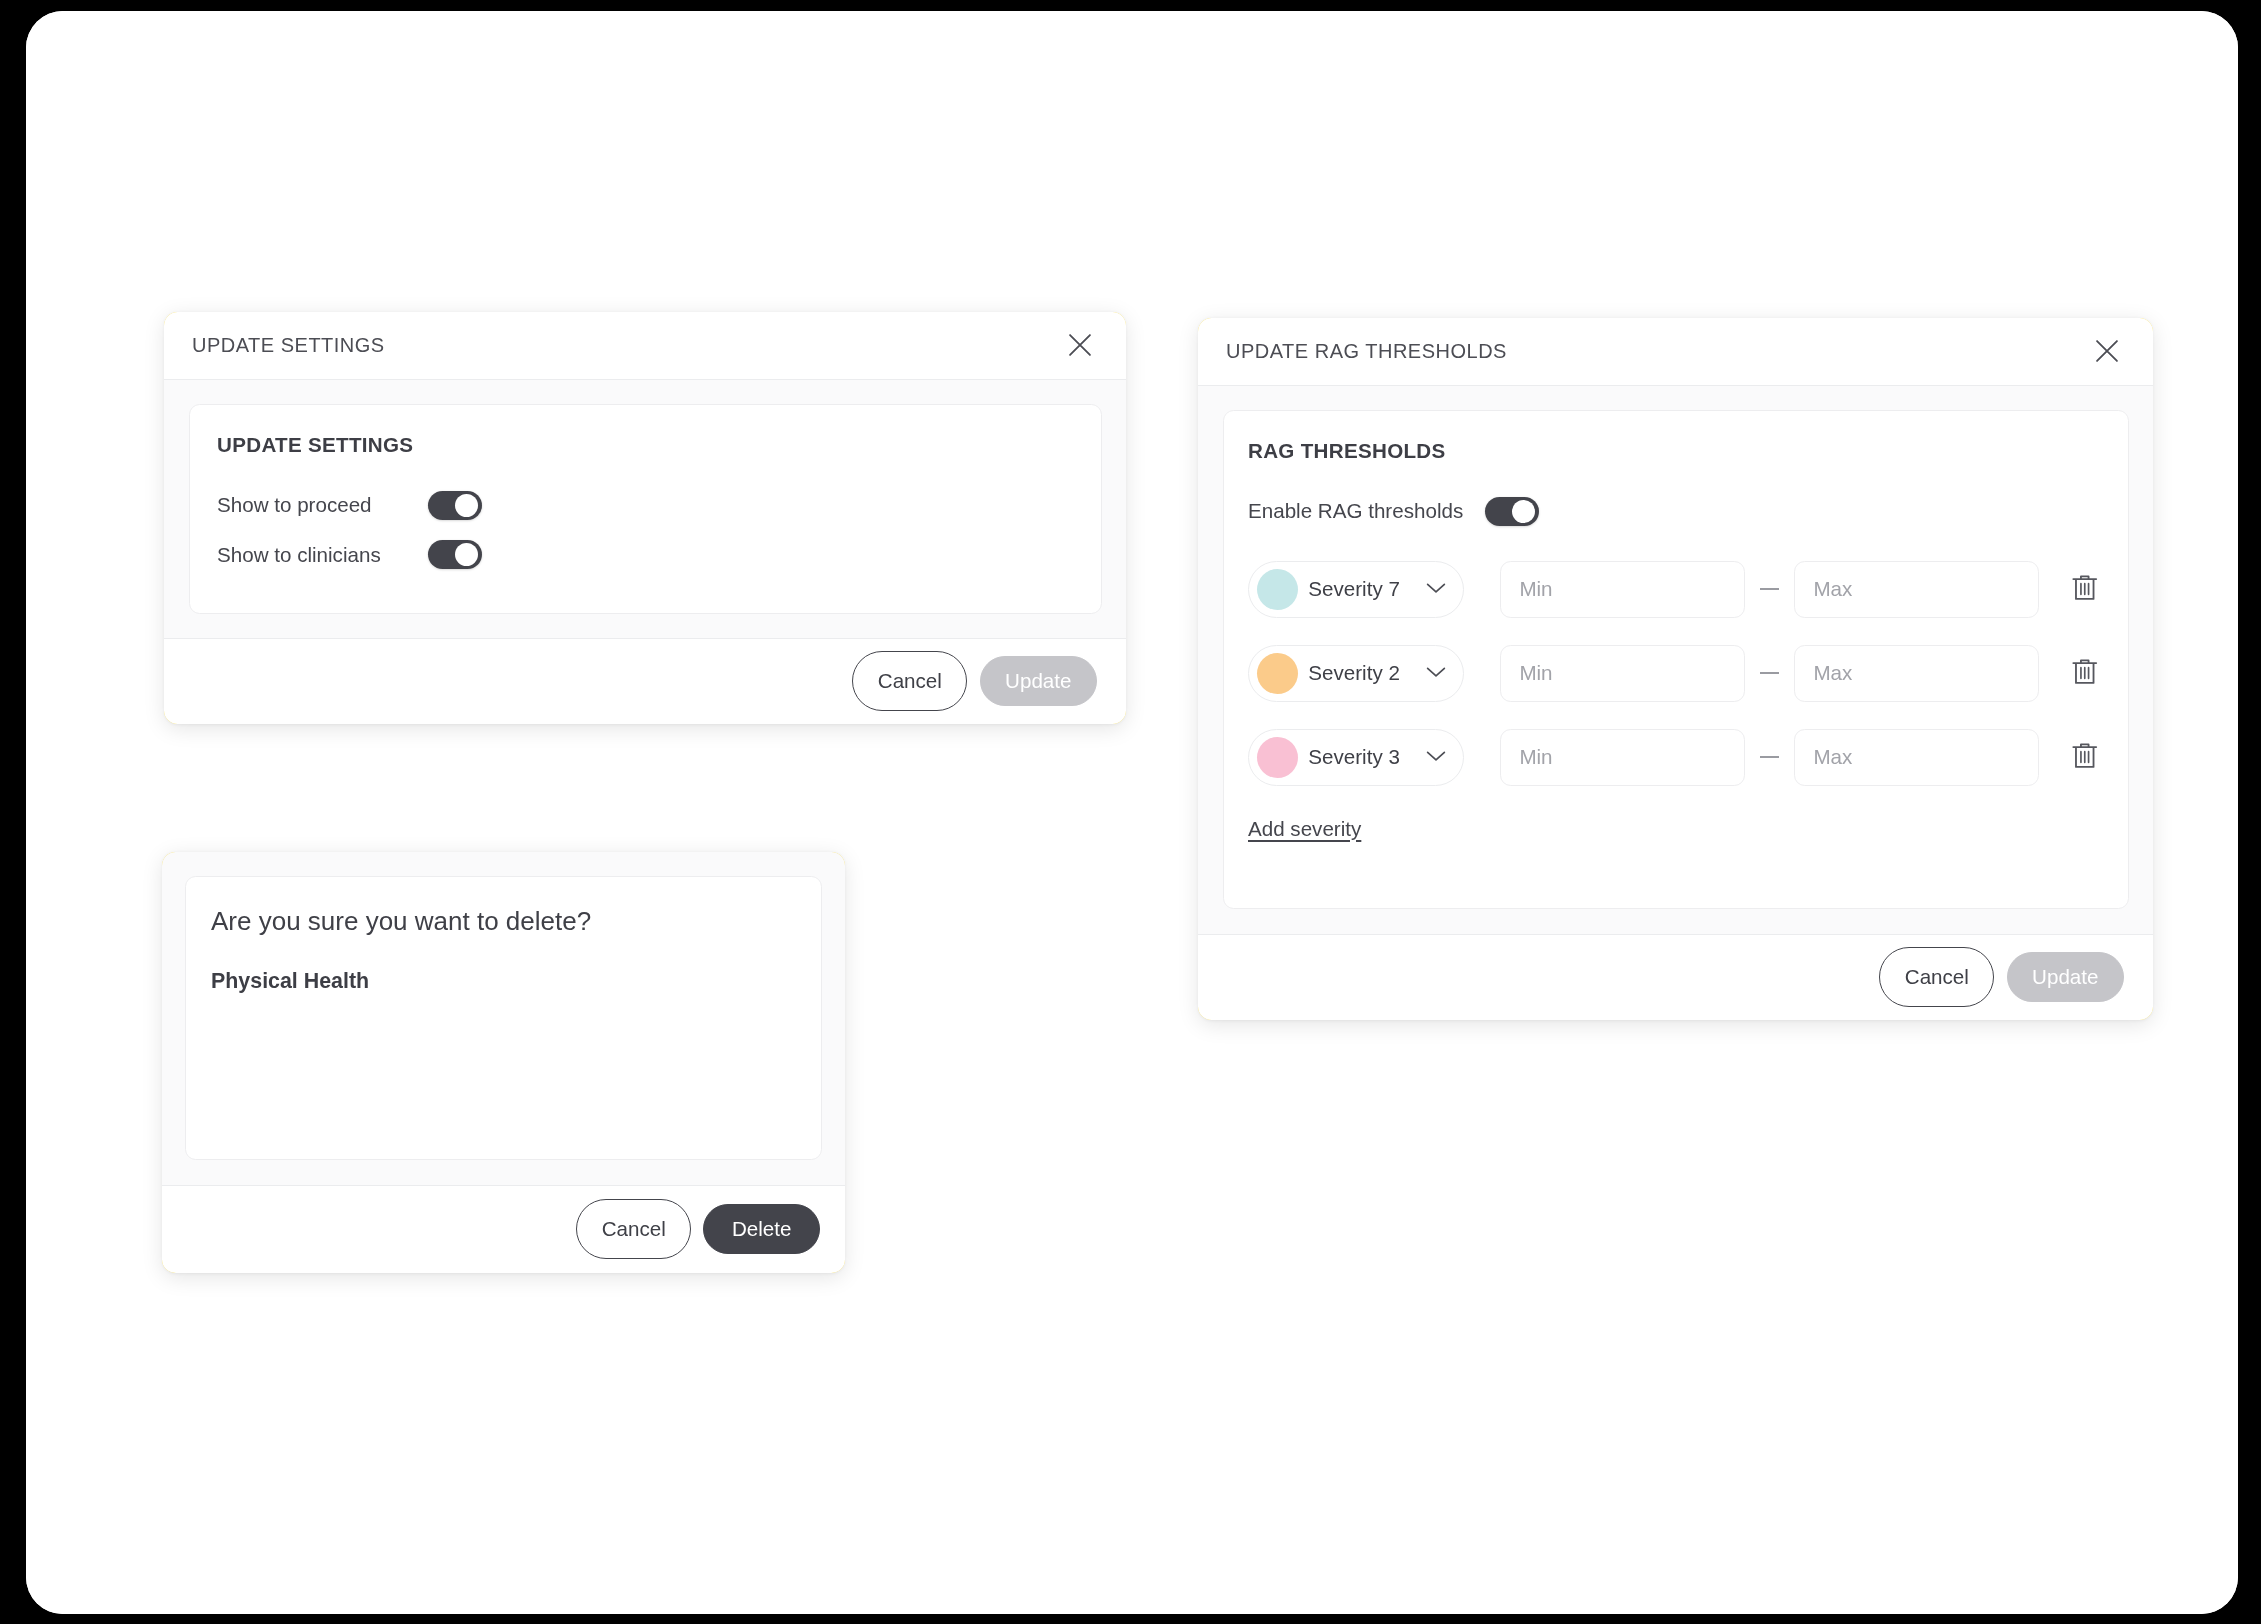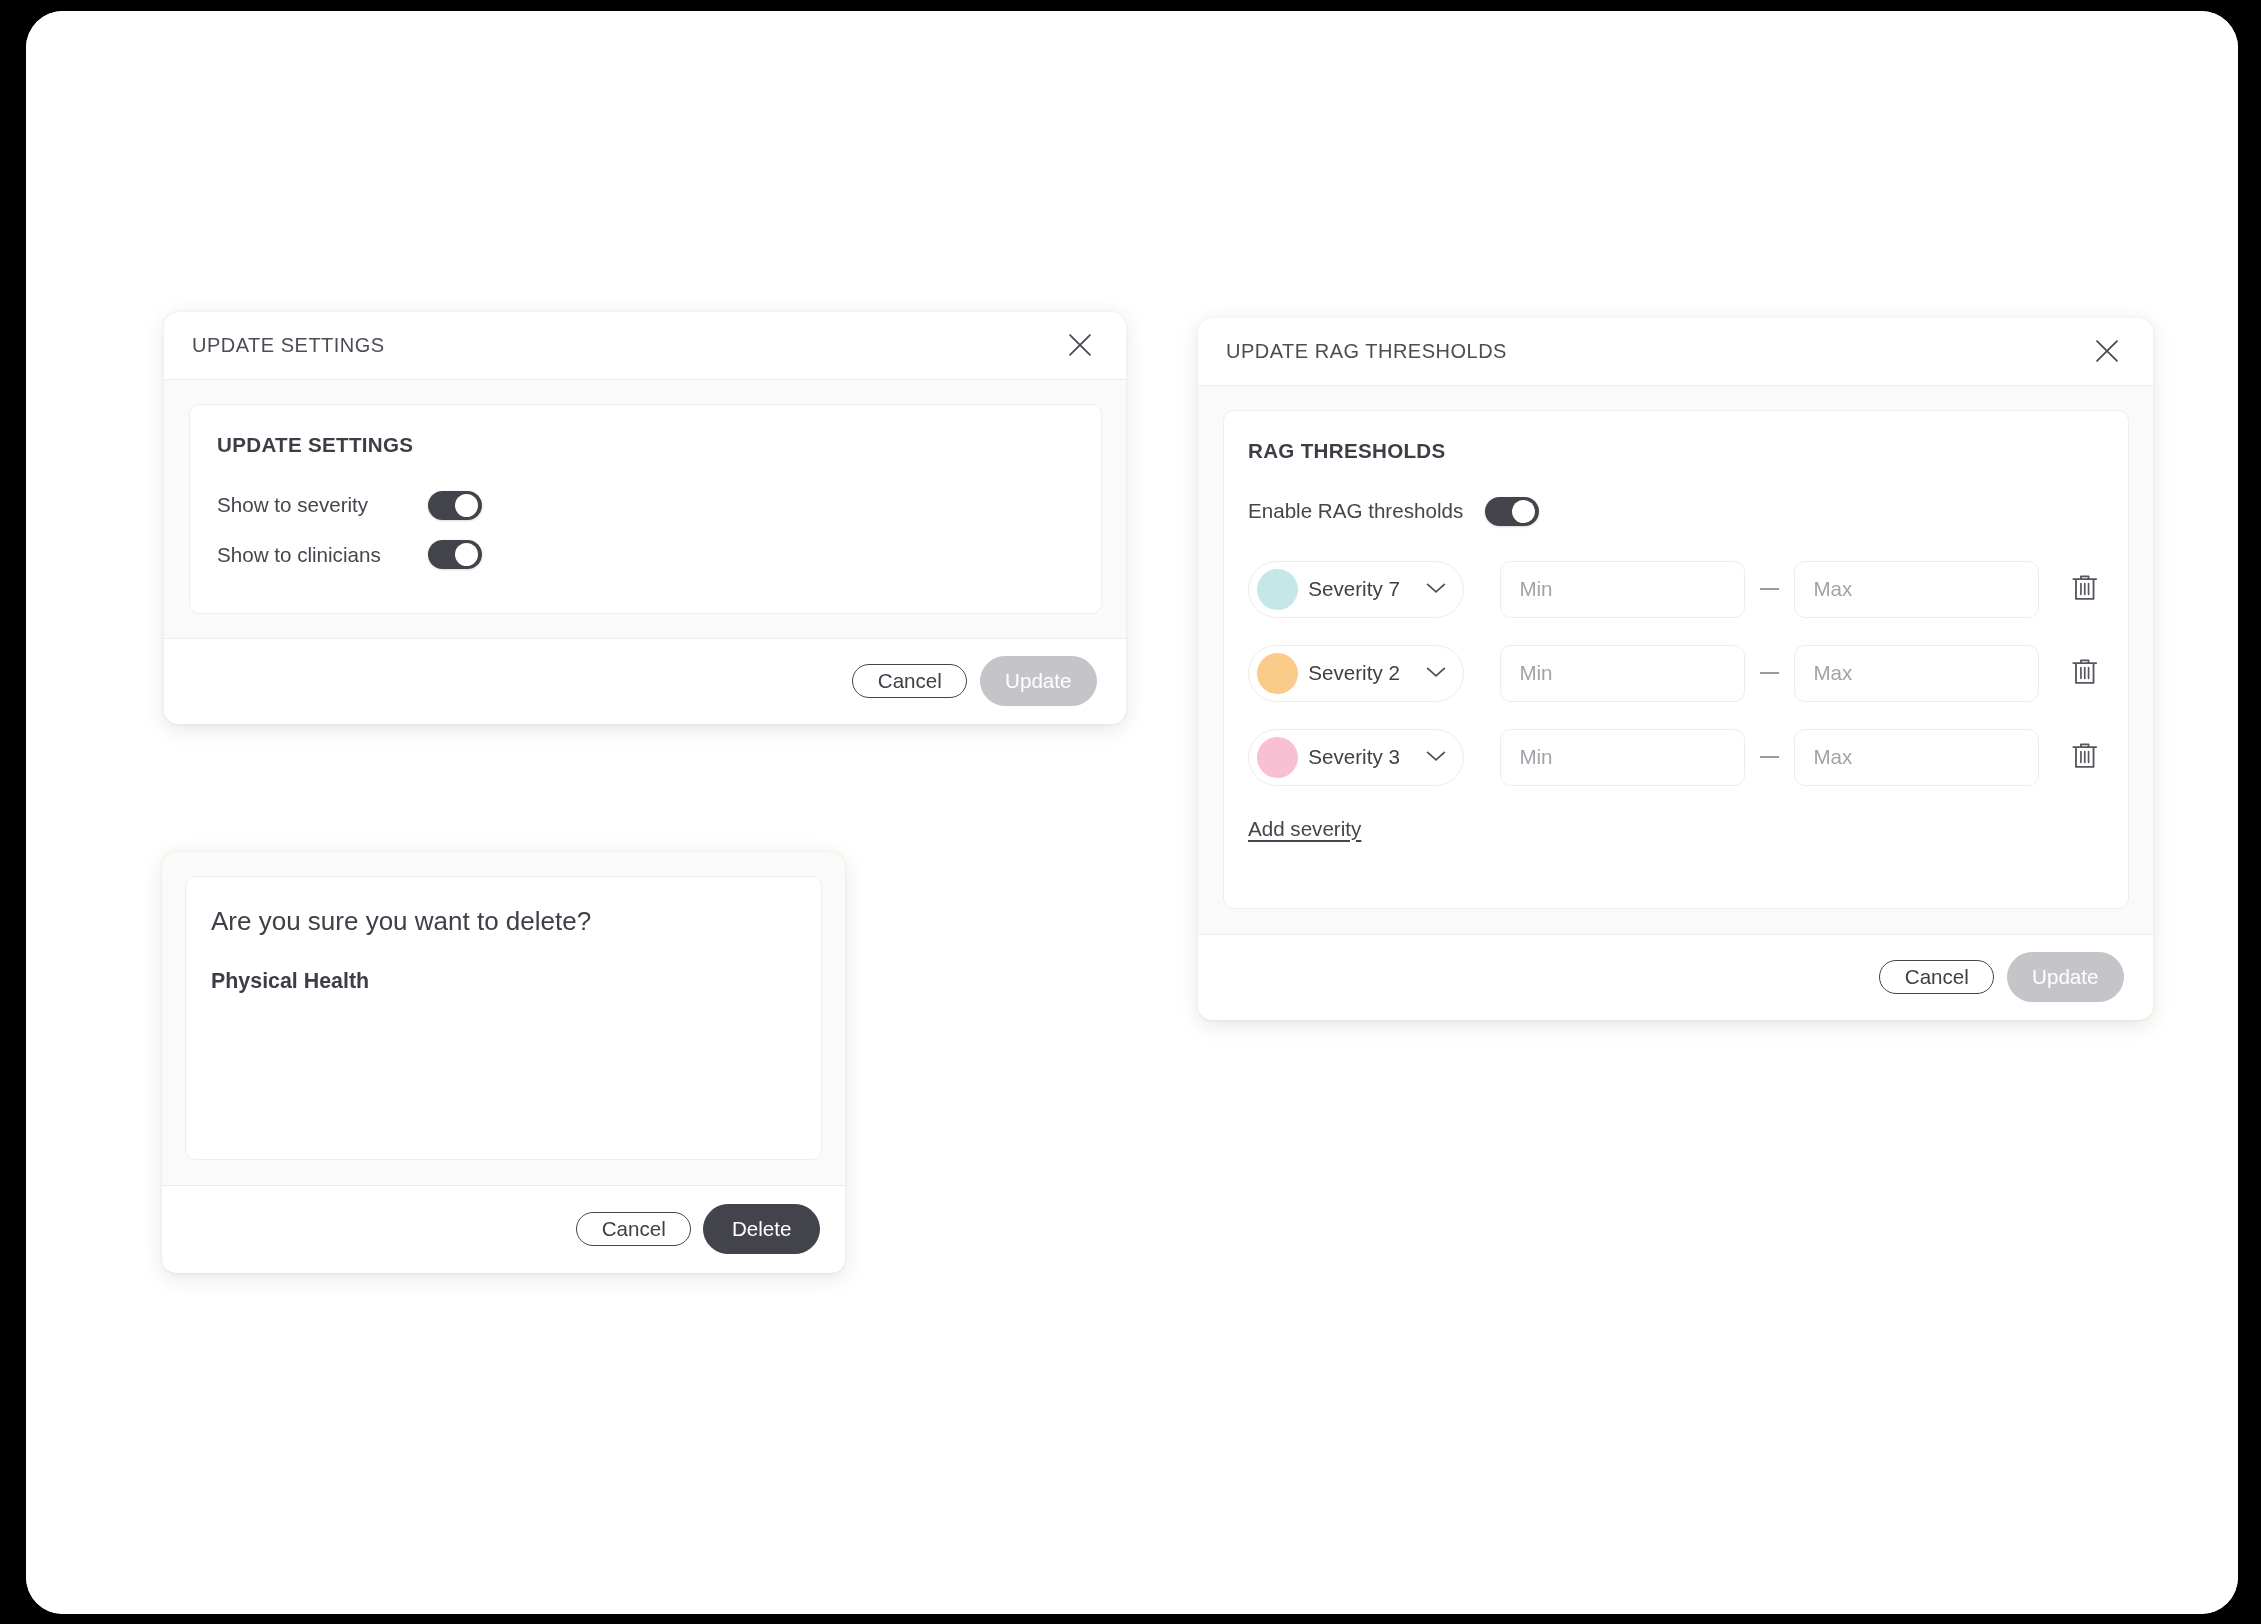--- a/index.html
+++ b/index.html
@@ -99,21 +99,21 @@
     display: inline-flex;
     align-items: center;
     justify-content: center;
     line-height: 1;
     white-space: nowrap;
   }
   .btn-outline {
     background: #ffffff;
     border: 0.8px solid #44454c;
     color: #3f4047;
-    height: 34px;
+    height: 60px;
     padding: 0 24.5px;
   }
   .btn-disabled {
     background: #c5c5c9;
     border: 0.8px solid #c5c5c9;
     color: #ffffff;
     height: 50px;
     padding: 0 24.5px;
     cursor: default;
   }
@@ -282,21 +282,21 @@
             </svg>
           </span>
         </button>
       </div>
 
       <div class="modal-body">
         <div class="panel" style="height:210px; padding: 27.5px 27.5px;">
           <div class="section-heading">UPDATE SETTINGS</div>
 
           <div class="toggle-row" style="margin-top: 34px;">
-            <span class="toggle-label" style="width:211px;">Show to severity</span>
+            <span class="toggle-label" style="width:211px;">Show to proceed</span>
             <div class="toggle">
               <div class="knob"></div>
             </div>
           </div>
 
           <div class="toggle-row" style="margin-top: 20.6px;">
             <span class="toggle-label" style="width:211px;">Show to clinicians</span>
             <div class="toggle">
               <div class="knob"></div>
             </div>

